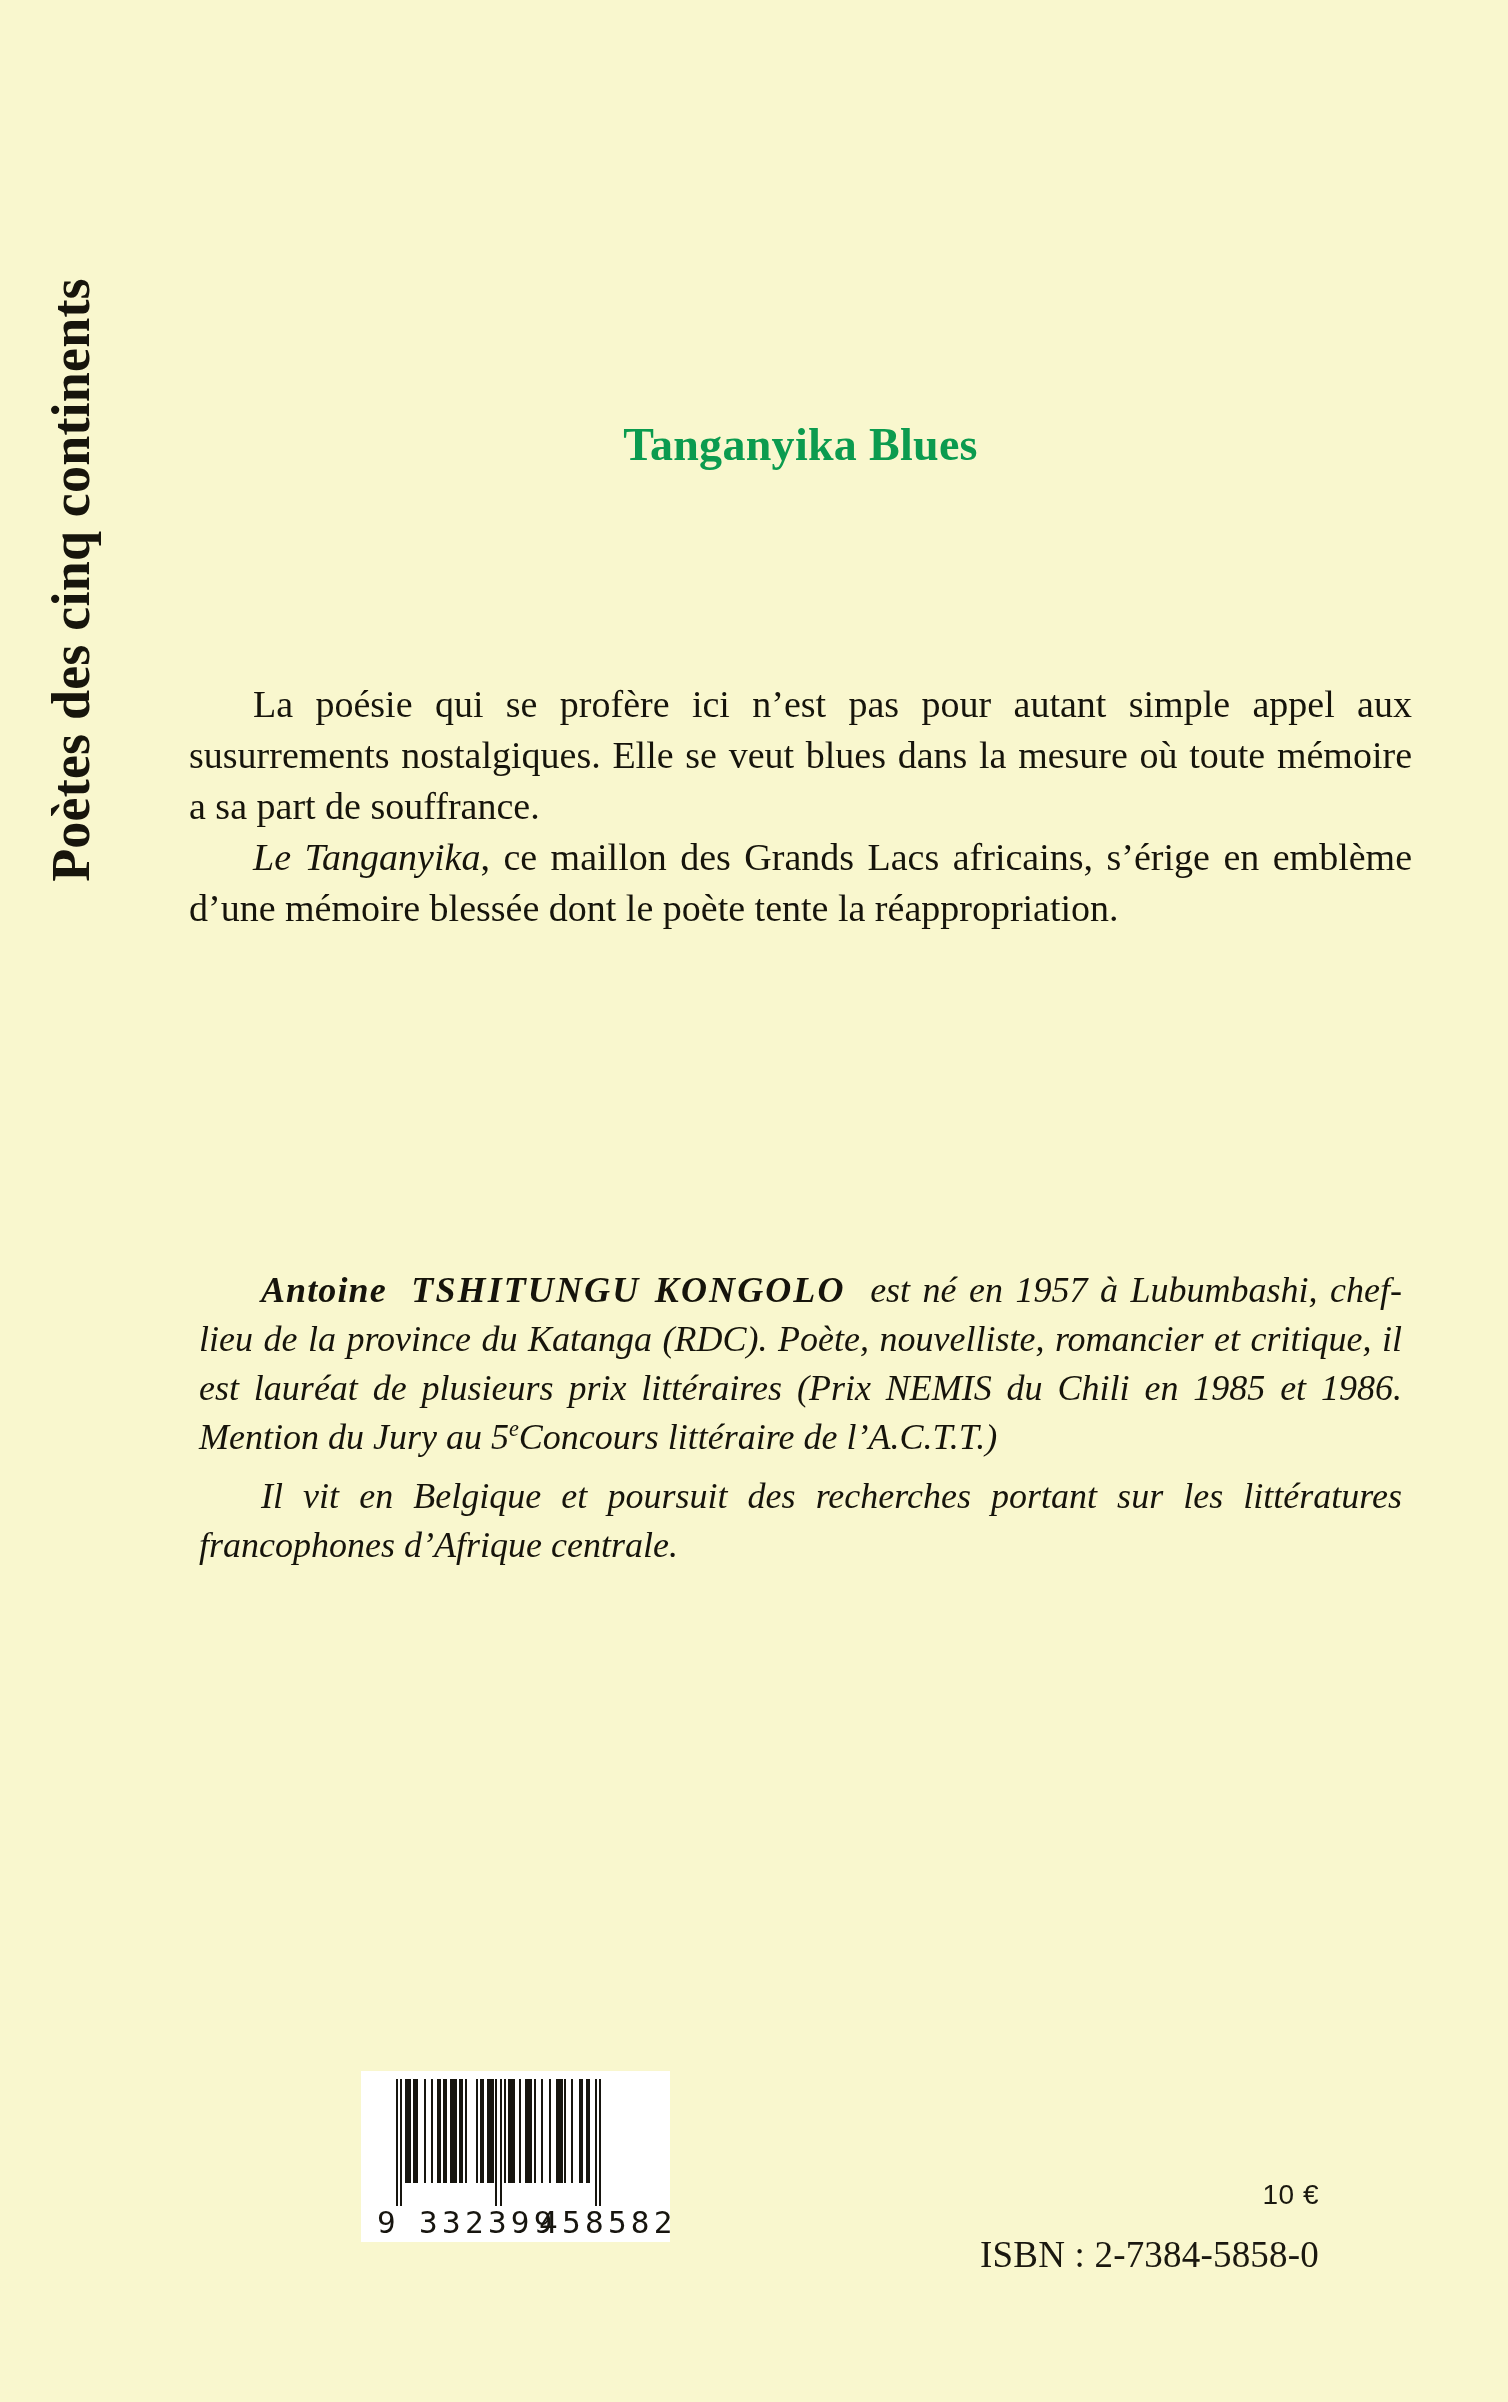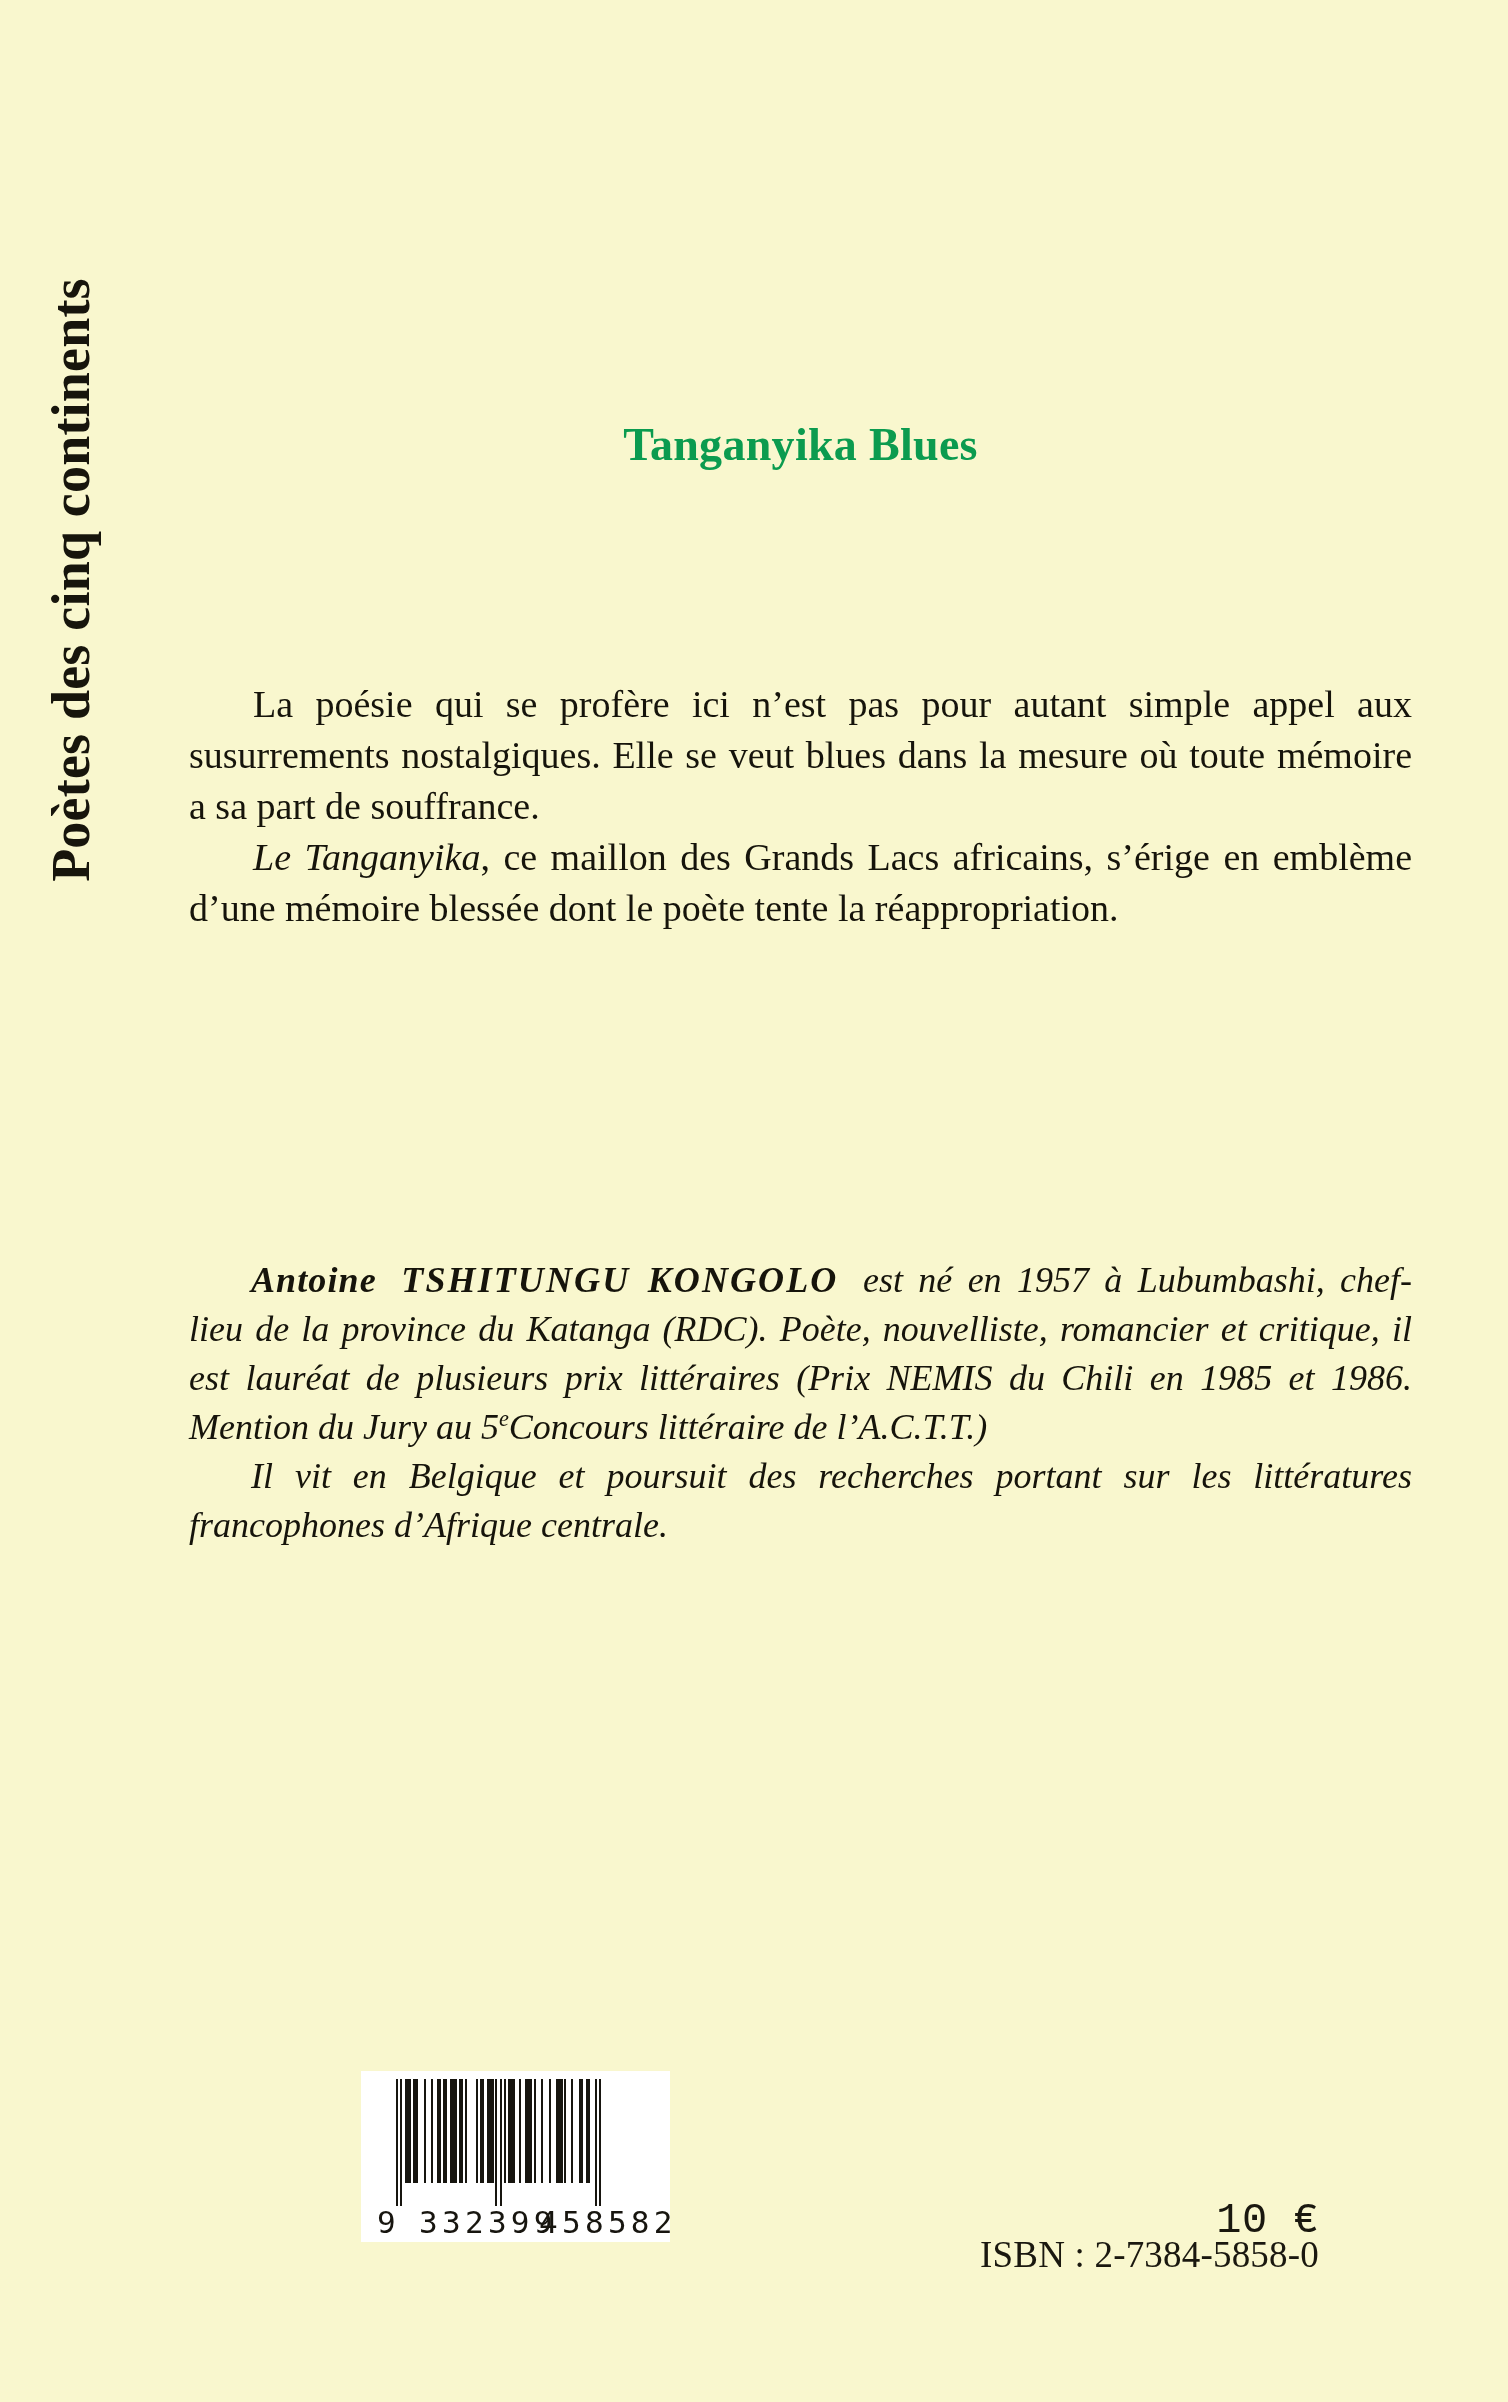--- a/index.html
+++ b/index.html
@@ -88,21 +88,21 @@
 
   .blurb em { font-style: italic; }
 
   .bio {
     position: absolute;
     left: 0px;
     top: 1256px;
     width: 1223px;
   }
   .bio p {
-    margin: 0;
+    margin: 10px;
     text-align: justify;
     text-justify: inter-word;
     font-size: 36px;
     line-height: 49px;
     font-style: italic;
     text-indent: 62px;
     color: #16140b;
   }
   .bio .name {
     font-weight: bold;
@@ -157,25 +157,24 @@
   }
   .barcode-digits .d1 { position: absolute; left: 1.9px; }
   .barcode-digits .d2 { position: absolute; left: 44px; letter-spacing: 4.3px; }
   .barcode-digits .d3 { position: absolute; left: 164px; letter-spacing: 4.3px; }
 
   
   .price {
     position: absolute;
     right: 93px;
     top: 2179px;
-    font-size: 42px;
+    font-size: 28px;
     color: #1a180f;
-    font-family: Liberation Mono, monospace;
+    font-family: Liberation Sans, sans-serif;
     letter-spacing: 0.5px;
-    margin-top: 18px;
   }
   .isbn {
     position: absolute;
     right: 93px;
     top: 2233px;
     font-size: 37px;
     color: #1a180f;
     font-family: "Liberation Serif", "DejaVu Serif", serif;
     letter-spacing: 0.2px;
     text-align: right;

